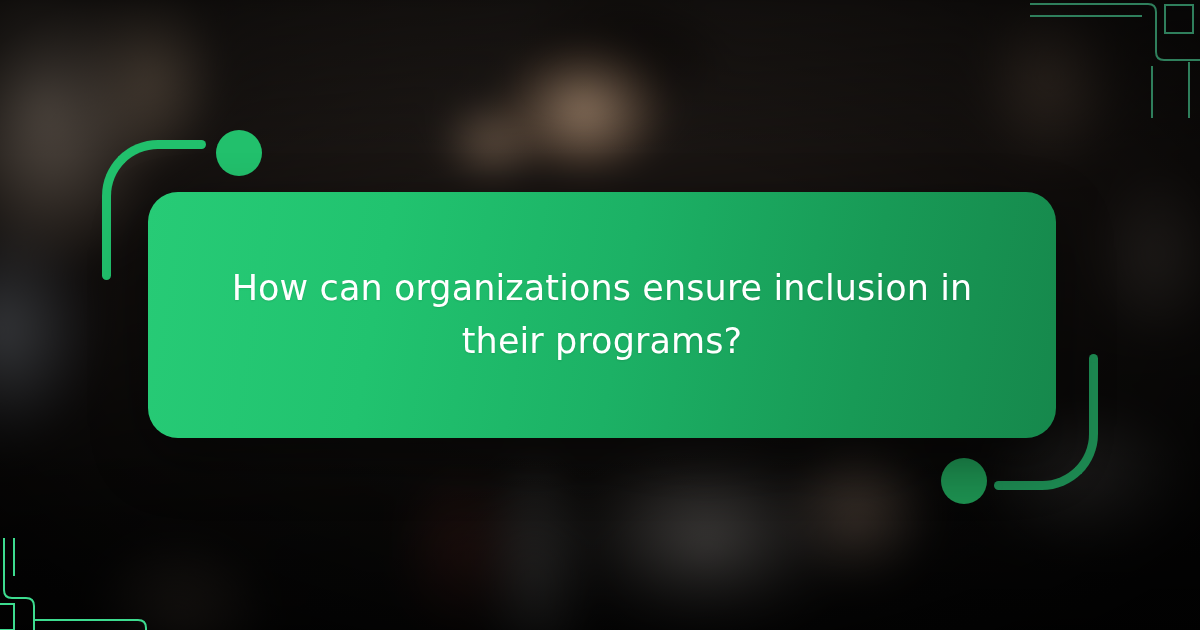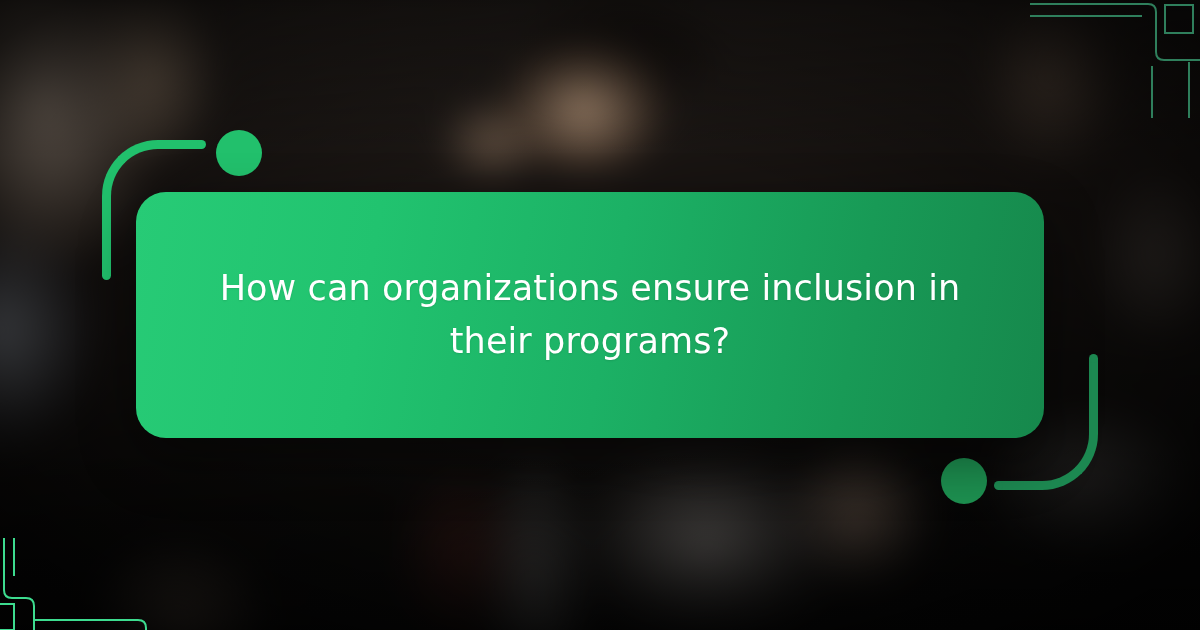--- a/index.html
+++ b/index.html
@@ -90,21 +90,21 @@
   .deco-bracket-br::before { width:9px; height:9px; right:-9px; top:-4px; }
   .deco-bracket-br::after  { width:9px; height:9px; left:-4px; bottom:-9px; }
 
   .deco-dot { position:absolute; border-radius:50%; }
   .deco-dot-tl { left:216px; top:130px; width:46px; height:46px; background:#22c06c; }
   .deco-dot-br { left:941px; top:458px; width:46px; height:46px; background:#1d9050; }
 
   
   .question-card {
     position:absolute;
-    left:136px; top:192px;
+    left:148px; top:192px;
     width:908px; height:246px;
     border-radius:30px;
     background:linear-gradient(100deg, #27cb76 0%, #21c36f 26%, #1cb165 52%, #189a56 78%, #16884c 100%);
     box-shadow:0 22px 55px rgba(0,0,0,0.42);
     display:flex; align-items:center; justify-content:center;
     padding:0 78px;
   }
 
   .question-text {
     color:#ffffff;

